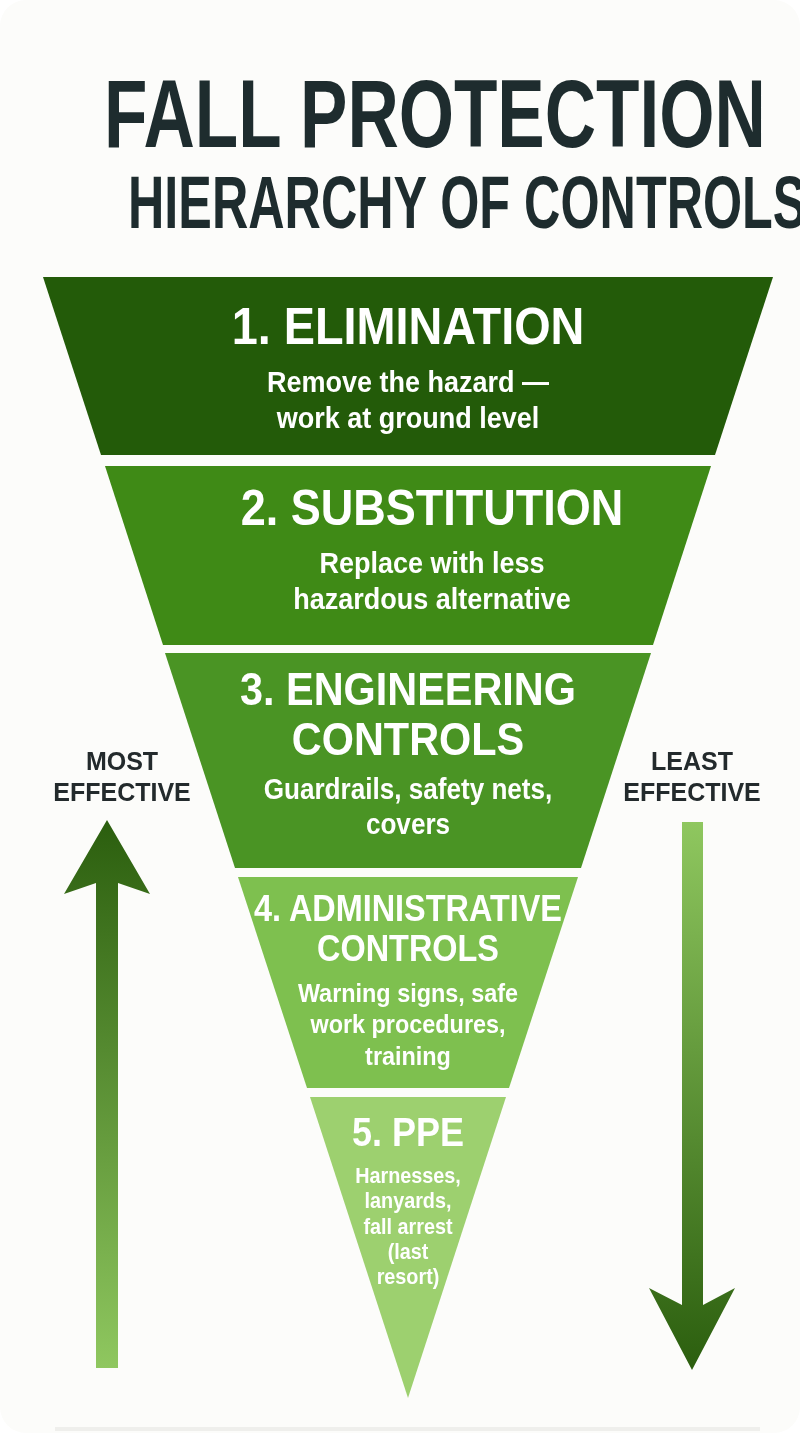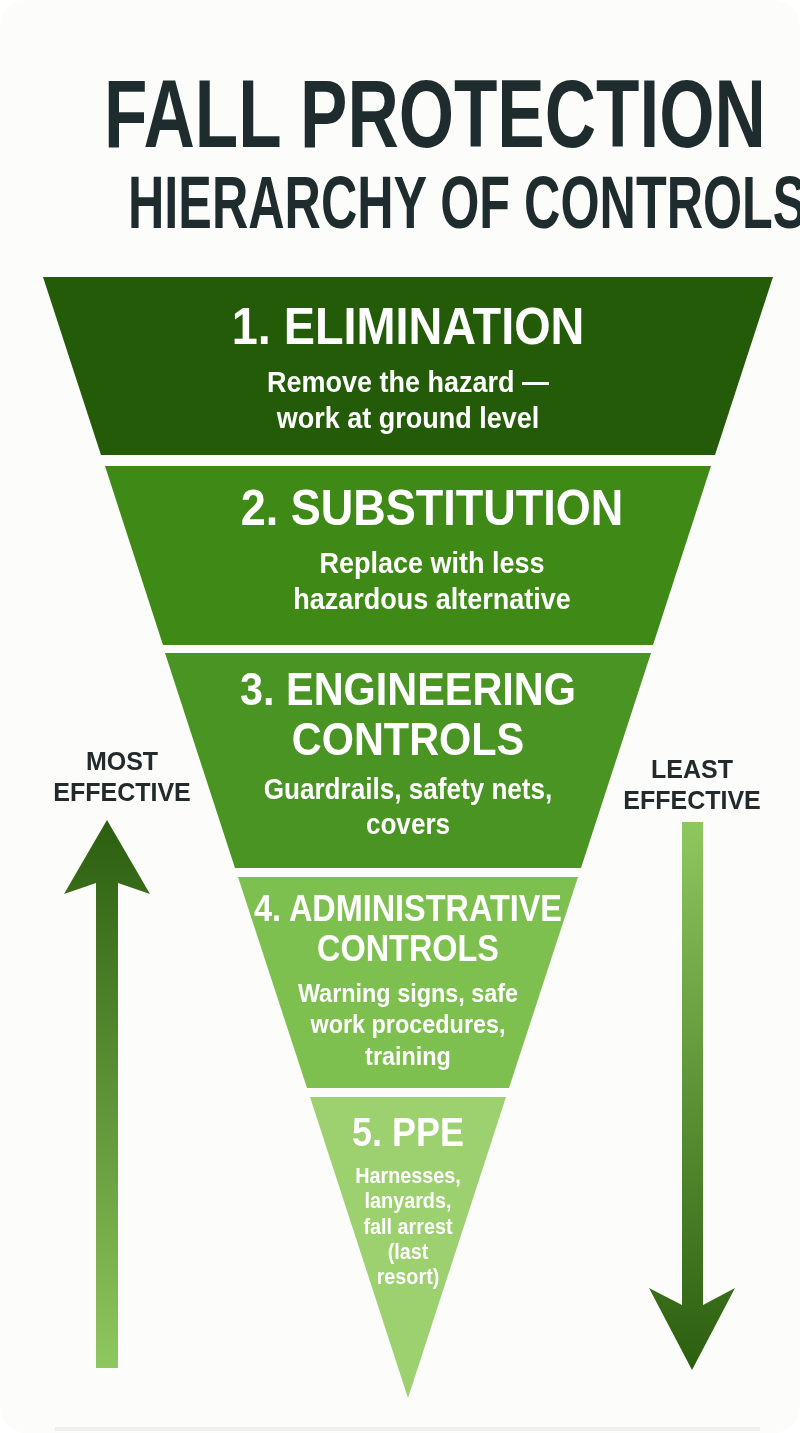--- a/index.html
+++ b/index.html
@@ -125,21 +125,21 @@
         <div class="sline">(last</div>
         <div class="sline">resort)</div>
       </div>
     </div>
   </div>
 
   <div class="side-label side-label-left" style="color: rgb(35, 42, 44);">
     <div>MOST</div>
     <div>EFFECTIVE</div>
   </div>
-  <div class="side-label side-label-right" style="color: rgb(35, 42, 44); margin-top: 8px;">
+  <div class="side-label side-label-right" style="color: rgb(35, 42, 44);">
     <div>LEAST</div>
     <div>EFFECTIVE</div>
   </div>
 
   <svg class="arrow arrow-left" width="104" height="558" viewBox="0 0 104 558" xmlns="http://www.w3.org/2000/svg">
     <defs>
       <linearGradient id="gradLeft" x1="0" y1="0" x2="0" y2="1">
         <stop class="grad-dark" offset="0" stop-color="#2b5e0e"></stop>
         <stop class="grad-light" offset="1" stop-color="#8fc75f"></stop>
       </linearGradient>

